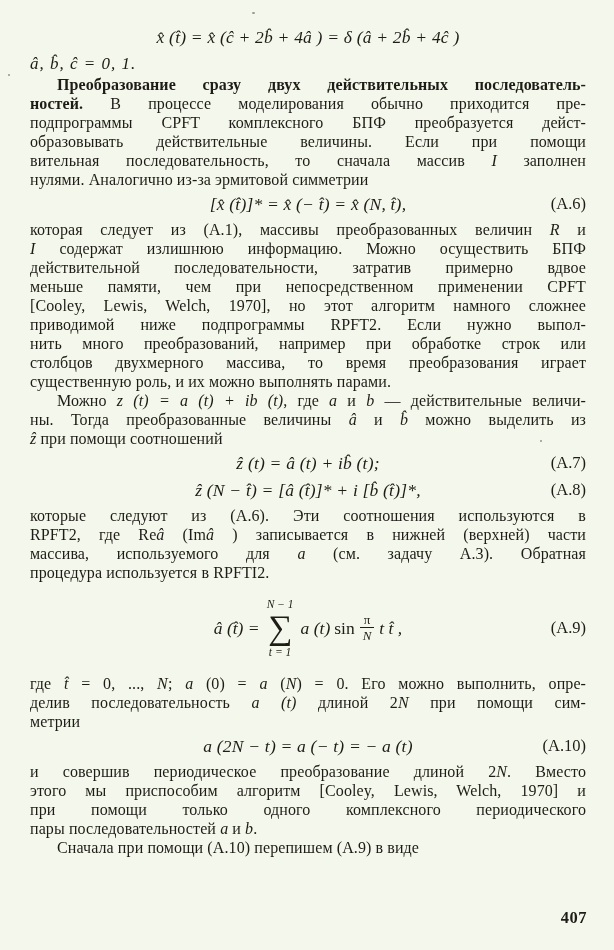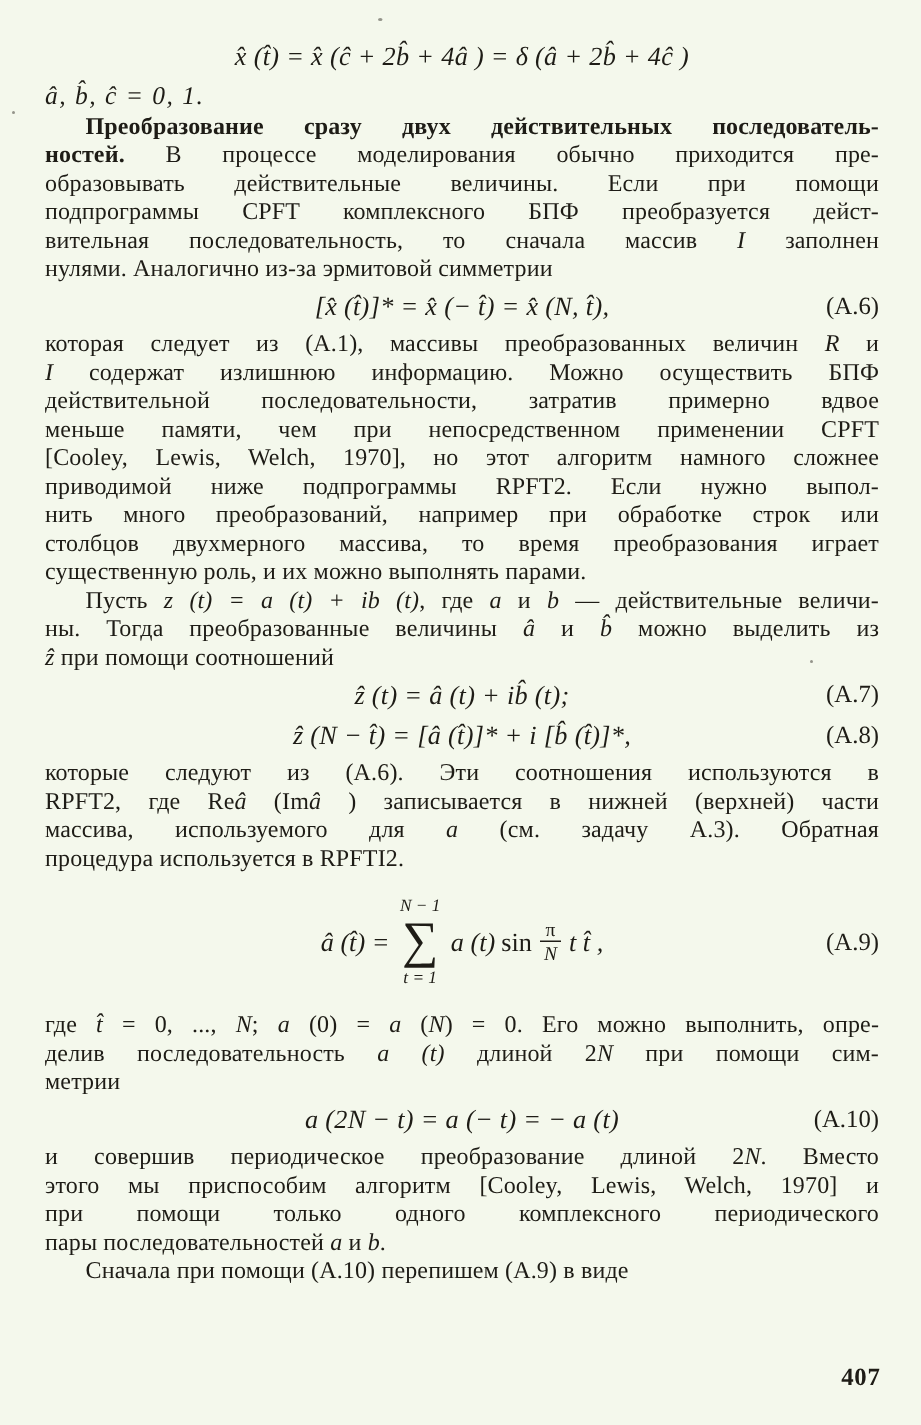--- a/index.html
+++ b/index.html
@@ -57,42 +57,42 @@
 
 <div class="page">
   <div id="doc">
       <div class="eq">
         <span class="eq-b">x̂ (t̂) = x̂ (ĉ + 2b̂ + 4â ) = δ (â + 2b̂ + 4ĉ )</span>
       </div>
       <div class="var-line">â,  b̂,  ĉ = 0,  1.</div>
       <div class="para">
         <div class="ln ind"><span class="bd">Преобразование сразу двух действительных последователь-</span></div>
         <div class="ln"><span class="bd">ностей. </span><span>В процессе моделирования обычно приходится пре-</span></div>
+        <div class="ln"><span>подпрограммы CPFT комплексного БПФ преобразуется дейст-</span></div>
         <div class="ln"><span>образовывать действительные величины. Если при помощи</span></div>
-        <div class="ln"><span>подпрограммы CPFT комплексного БПФ преобразуется дейст-</span></div>
         <div class="ln"><span>вительная последовательность, то сначала массив </span><span class="it">I </span><span>заполнен</span></div>
         <div class="ln end"><span>нулями. Аналогично из-за эрмитовой симметрии</span></div>
       </div>
       <div class="eq">
         <span class="eq-b">[x̂ (t̂)]* = x̂ (− t̂) = x̂ (N, t̂),</span>
         <span class="eq-n">(А.6)</span>
       </div>
       <div class="para">
         <div class="ln"><span>которая следует из (А.1), массивы преобразованных величин </span><span class="it">R </span><span>и</span></div>
         <div class="ln"><span class="it">I </span><span>содержат излишнюю информацию. Можно осуществить БПФ</span></div>
         <div class="ln"><span>действительной последовательности, затратив примерно вдвое</span></div>
         <div class="ln"><span>меньше памяти, чем при непосредственном применении CPFT</span></div>
         <div class="ln"><span>[Cooley, Lewis, Welch, 1970], но этот алгоритм намного сложнее</span></div>
         <div class="ln"><span>приводимой ниже подпрограммы RPFT2. Если нужно выпол-</span></div>
         <div class="ln"><span>нить много преобразований, например при обработке строк или</span></div>
         <div class="ln"><span>столбцов двухмерного массива, то время преобразования играет</span></div>
         <div class="ln end"><span>существенную роль, и их можно выполнять парами.</span></div>
       </div>
       <div class="para">
-        <div class="ln ind"><span>Пусть </span><span class="it">z (t) = a (t) + ib (t)</span><span>, где </span><span class="it">a </span><span>и </span><span class="it">b </span><span>— действительные величи-</span></div>
+        <div class="ln ind"><span>Можно </span><span class="it">z (t) = a (t) + ib (t)</span><span>, где </span><span class="it">a </span><span>и </span><span class="it">b </span><span>— действительные величи-</span></div>
         <div class="ln"><span>ны. Тогда преобразованные величины </span><span class="it">â </span><span>и </span><span class="it">b̂ </span><span>можно выделить из</span></div>
         <div class="ln end"><span class="it">ẑ </span><span>при помощи соотношений</span></div>
       </div>
       <div class="eq">
         <span class="eq-b">ẑ (t) = â (t) + ib̂ (t);</span>
         <span class="eq-n">(А.7)</span>
       </div>
       <div class="eq">
         <span class="eq-b">ẑ (N − t̂) = [â (t̂)]* + i [b̂ (t̂)]*,</span>
         <span class="eq-n">(А.8)</span>

